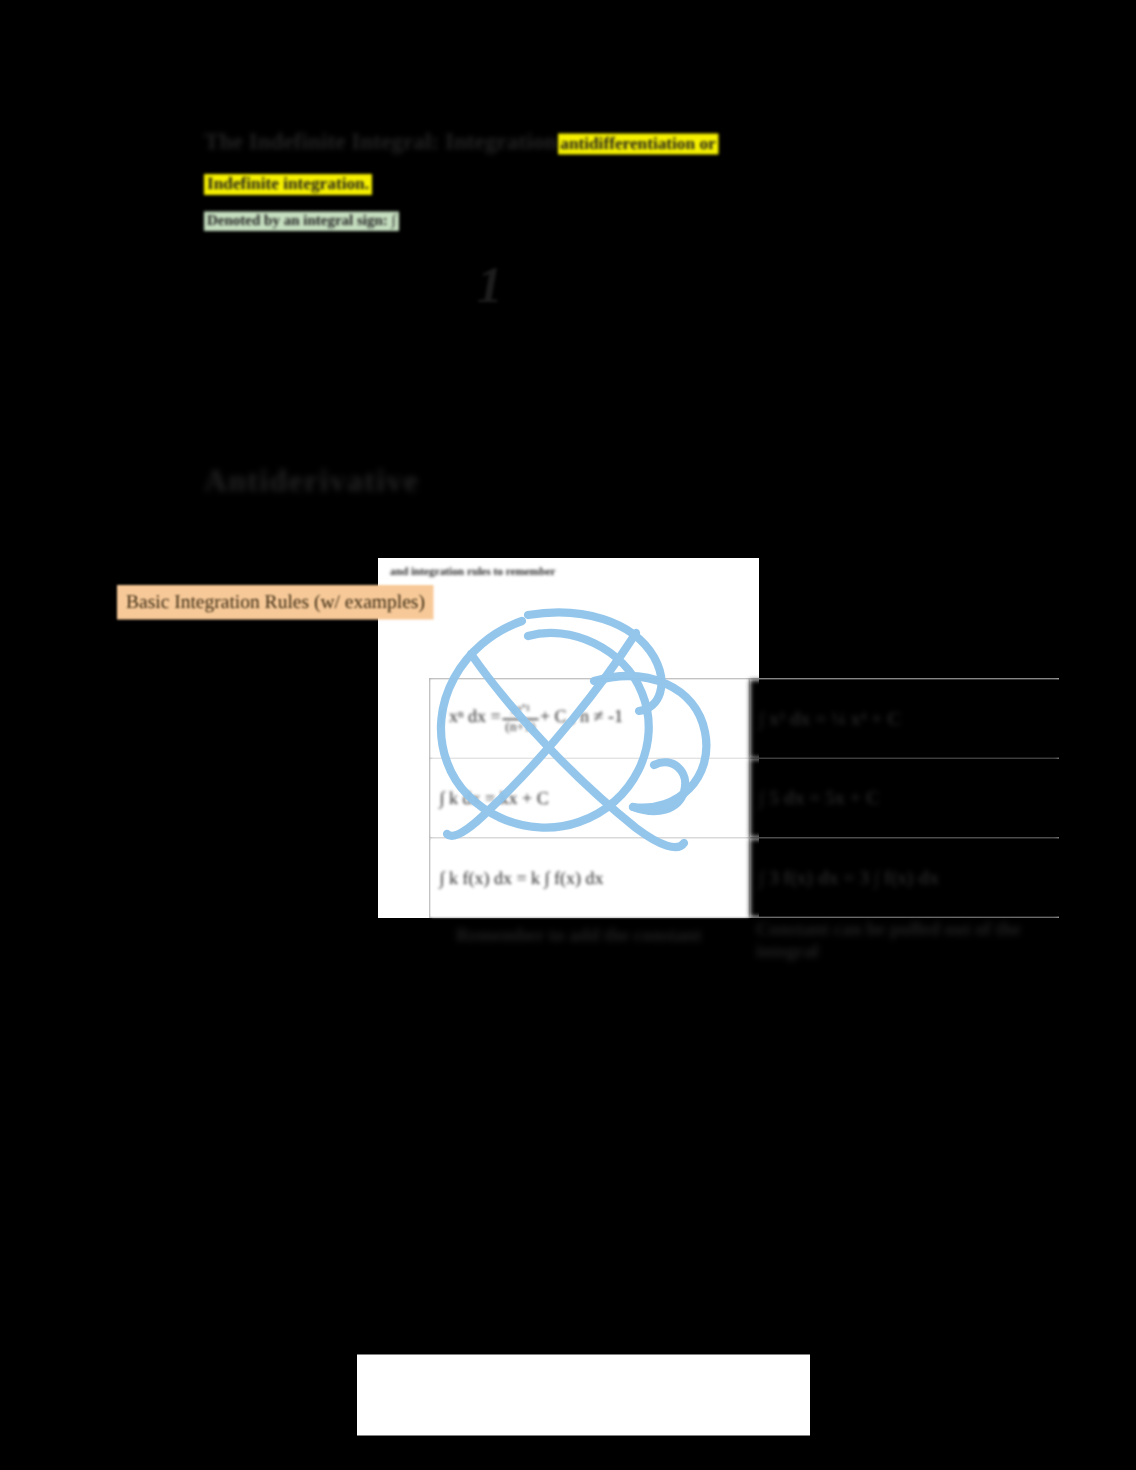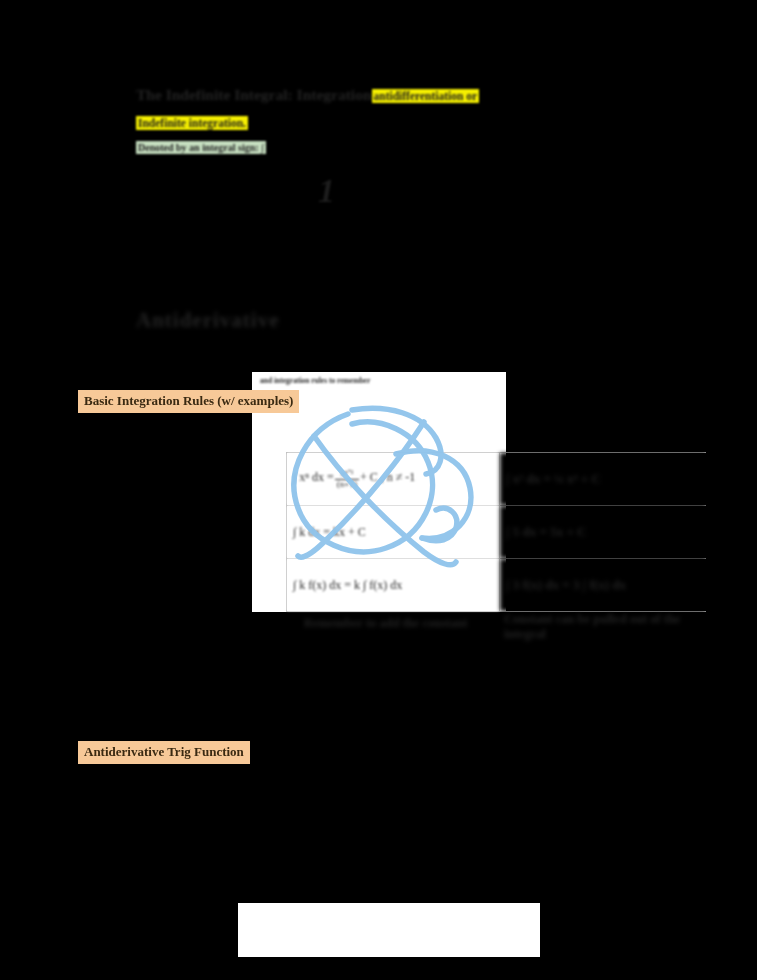--- a/index.html
+++ b/index.html
@@ -40,21 +40,21 @@
   .mid-head{
     position:absolute;left:136px;top:308px;
     font-size:21px;font-weight:bold;color:#242424;
     filter:blur(2.2px);letter-spacing:1px;
   }
 
   
   .orange-head{
     position:absolute;
     background:#f7c998;color:#3a2a12;
-    font-weight:bold;font-size:13px;
+    font-weight:normal;font-size:13px;
     padding:3px 6px 4px 6px;
     filter:blur(.75px);
     white-space:nowrap;
   }
   #sec-basic{left:78px;top:390px;}
   #sec-trig{left:78px;top:741px;}
 
   
   .card{
     position:absolute;left:252px;top:372px;width:254px;height:240px;
@@ -174,17 +174,16 @@
       <path d="M166,146 C182,152 196,148 200,136 C204,122 192,112 180,118"></path>
     </g>
   </svg>
 
   <div class="blk" id="blk-left">Remember to
 add the constant</div>
   <div class="blk" id="blk-right">Constant can be
 pulled out of
 the integral</div>
 
-  <div class="orange-head" id="sec-trig">Antiderivative Trig Function</div>
 
   <div class="bottom-box"></div>
 
 </div>
 
 </body></html>

